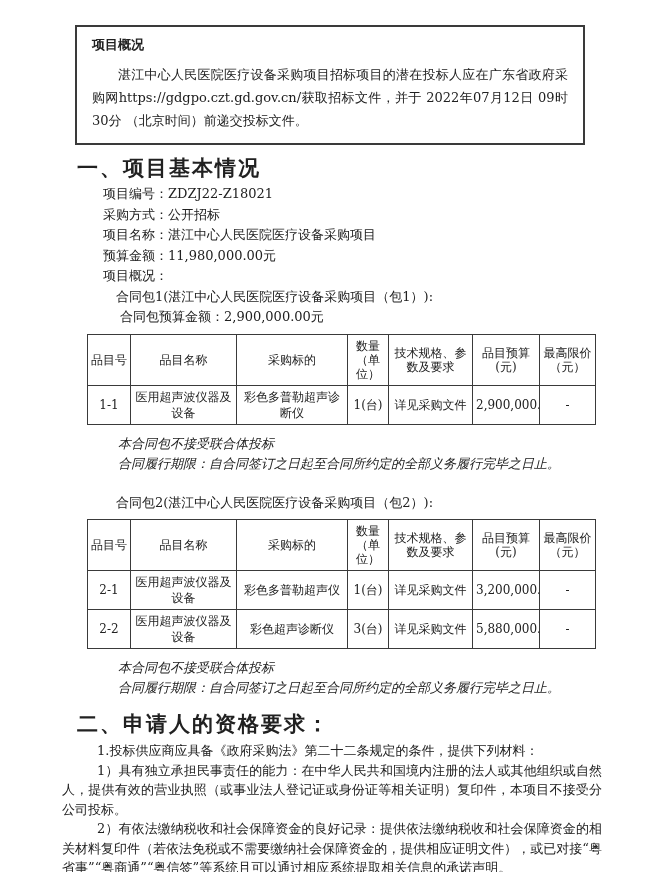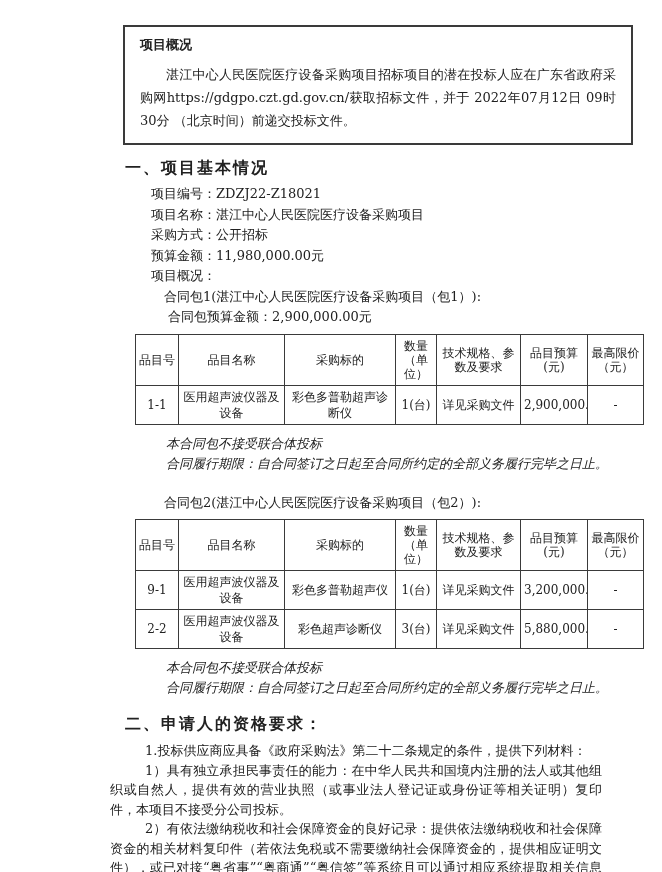--- a/index.html
+++ b/index.html
@@ -1,28 +1,28 @@
 <!DOCTYPE html>
 <html><head>
 <meta charset="utf-8">
 <style>
   html,body{margin:0;padding:0;background:#ffffff;}
   .page{
     width:662px;height:872px;background:#ffffff;overflow:hidden;
     font-family:"DejaVu Serif", serif;color:#212121;font-size:13px;
-    position:relative;box-sizing:border-box;padding-left:48px;
+    position:relative;box-sizing:border-box;
   }
   .overview-box{
     margin:25px 0 0 75px;width:510px;box-sizing:border-box;
     border:2px solid #3a3a3a;padding:8px 15px 11px 15px;
   }
   .box-title{font-weight:bold;line-height:19px;}
   .box-body{margin:9px 0 0 0;text-indent:2em;line-height:23px;text-align:justify;}
   .sec-heading{
-    font-size:16px;font-weight:bold;letter-spacing:2px;
+    font-size:21px;font-weight:bold;letter-spacing:2px;
     margin:13px 0 0 77px;line-height:19px;
   }
   .info-list{margin:7px 0 0 103px;}
   .info-line{line-height:20.5px;}
   .pkg-title{margin-left:116px;line-height:20.5px;}
   table.items{
     margin:6px 0 0 87px;border-collapse:collapse;table-layout:fixed;
     width:508px;font-size:12px;text-align:center;
   }
   table.items th, table.items td{
@@ -48,22 +48,22 @@
 
   <div class="overview-box">
     <div class="box-title">项目概况</div>
     <p class="box-body">湛江中心人民医院医疗设备采购项目招标项目的潜在投标人应在广东省政府采购网https://gdgpo.czt.gd.gov.cn/获取招标文件，并于 2022年07月12日 09时30分 （北京时间）前递交投标文件。</p>
   </div>
 
   <div class="sec-heading">一、项目基本情况</div>
 
   <div class="info-list">
     <div class="info-line">项目编号：ZDZJ22-Z18021</div>
+    <div class="info-line">采购方式：公开招标</div>
     <div class="info-line">项目名称：湛江中心人民医院医疗设备采购项目</div>
-    <div class="info-line">采购方式：公开招标</div>
     <div class="info-line">预算金额：11,980,000.00元</div>
     <div class="info-line">项目概况：</div>
     <div class="info-line pkg-title" style="margin-left:13px">合同包1(湛江中心人民医院医疗设备采购项目（包1）):</div>
     <div class="info-line" style="margin-left:17px">合同包预算金额：2,900,000.00元</div>
   </div>
 
   <table class="items">
     <colgroup>
       <col style="width:43px">
         <col style="width:106px">
@@ -122,21 +122,21 @@
         <th>品目名称</th>
         <th>采购标的</th>
         <th>数量（单位）</th>
         <th>技术规格、参数及要求</th>
         <th>品目预算(元)</th>
         <th>最高限价（元）</th>
       </tr>
     </thead>
     <tbody>
       <tr>
-        <td>9-1</td>
+        <td>2-1</td>
         <td>医用超声波仪器及设备</td>
         <td>彩色多普勒超声仪</td>
         <td>1(台)</td>
         <td>详见采购文件</td>
         <td class="num">3,200,000.00</td>
         <td class="num">-</td>
       </tr>
       <tr>
         <td>2-2</td>
         <td>医用超声波仪器及设备</td>

